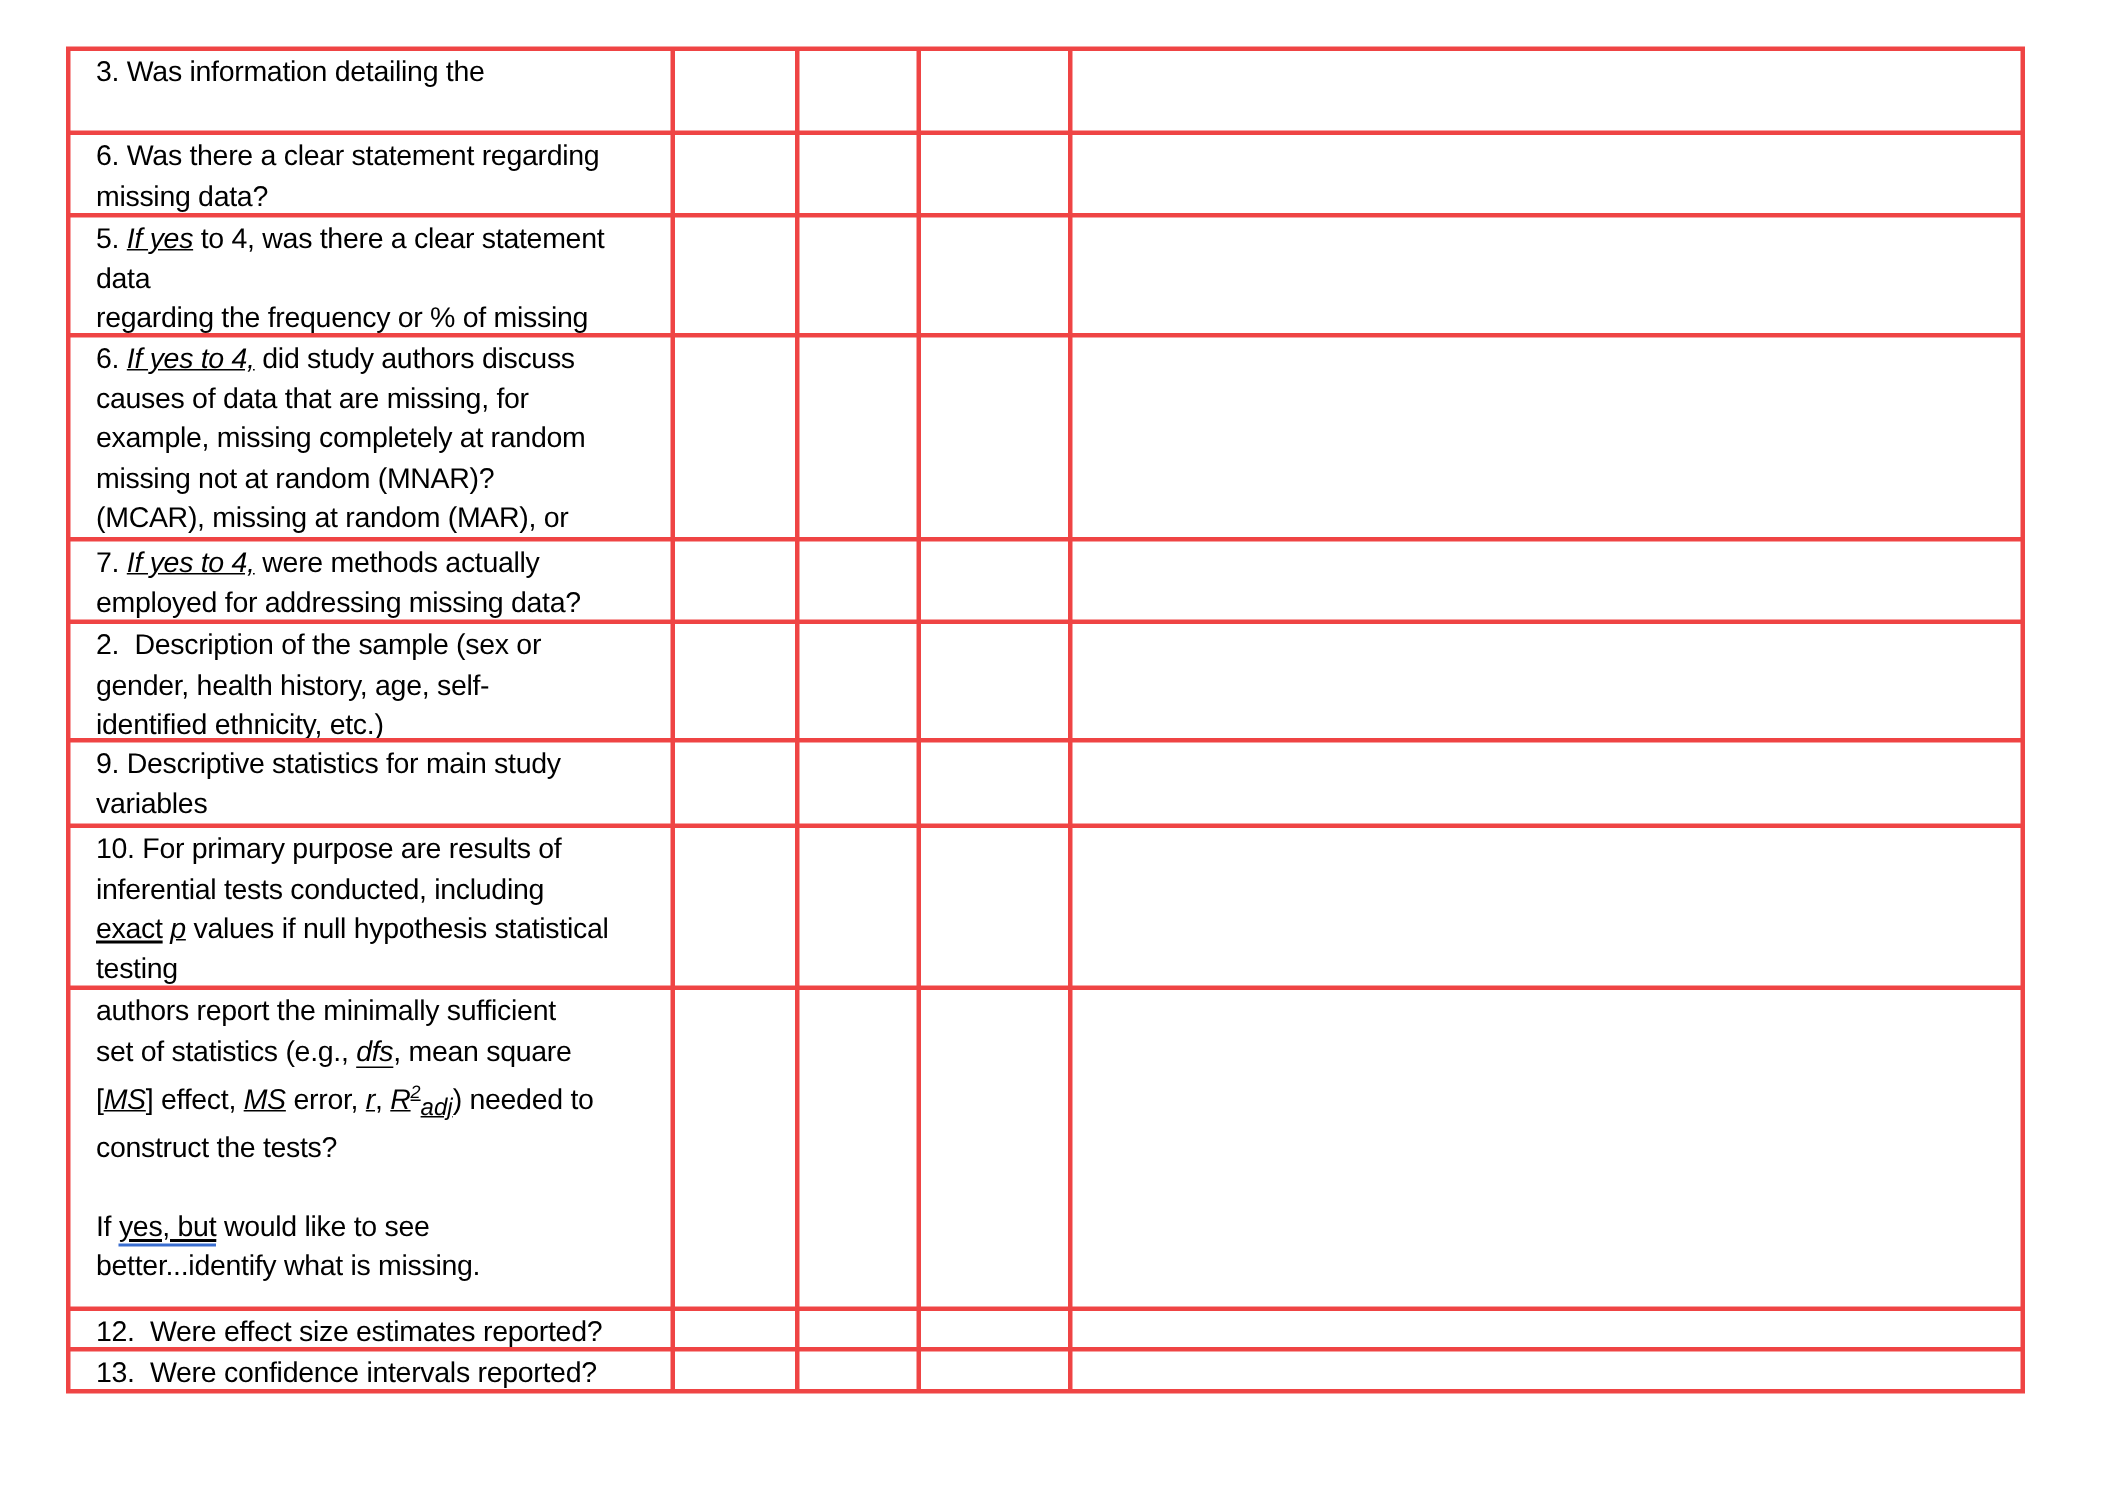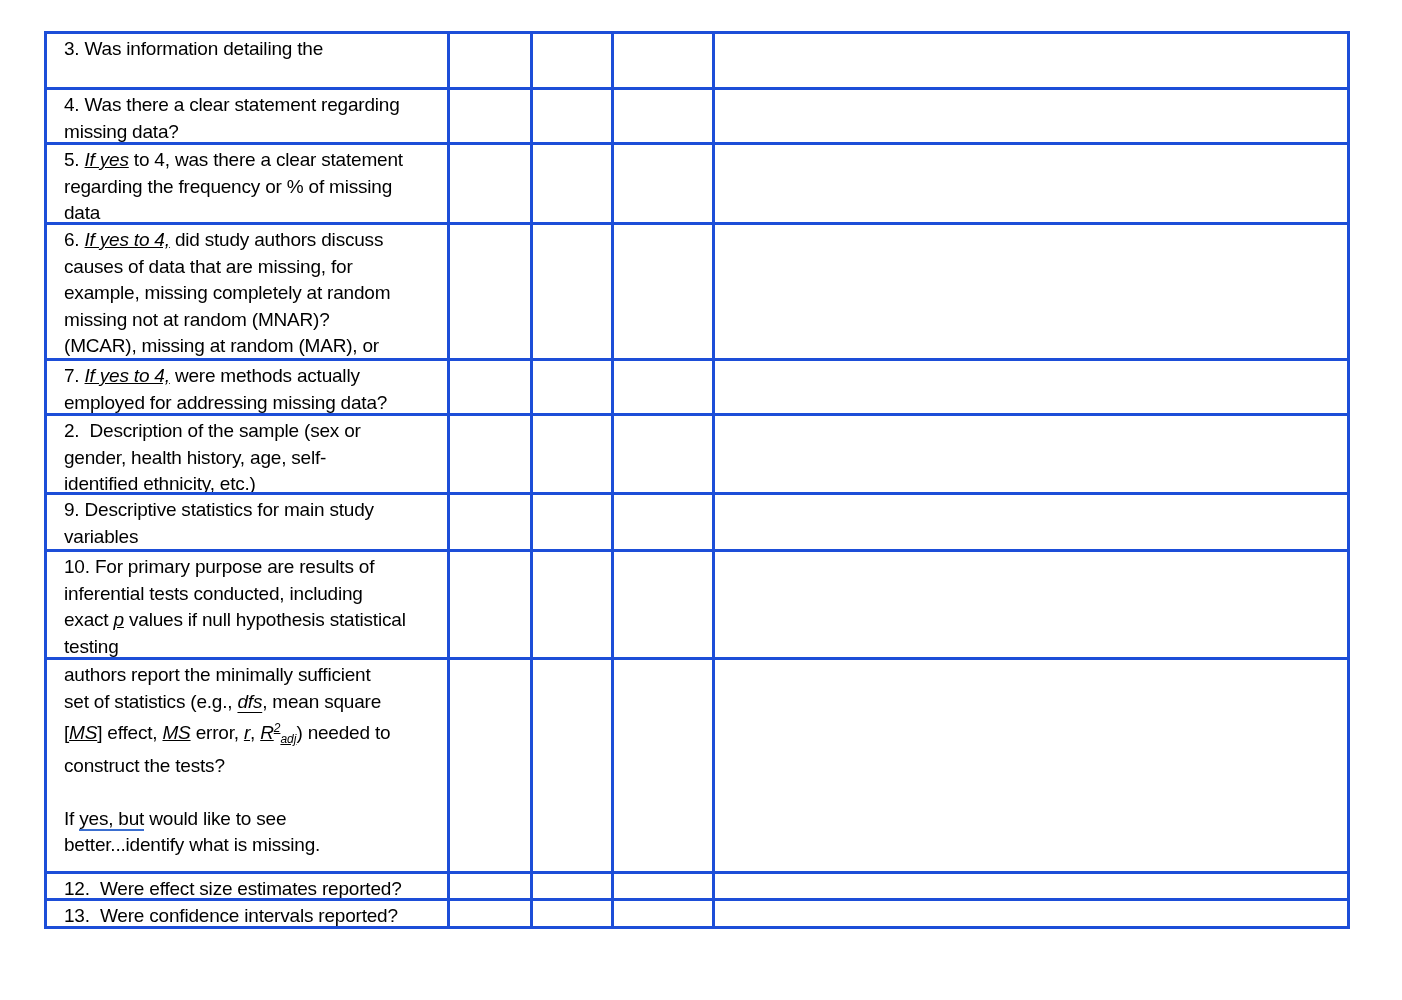--- a/index.html
+++ b/index.html
@@ -42,68 +42,69 @@
     padding: 2px 4px 0 17px;
     font-size: 19px;
     line-height: 26.5px;
     letter-spacing: -0.2px;
   }
   .line {
     white-space: pre;
   }
   .i { font-style: italic; text-decoration: underline; }
   .u {
+    text-decoration: underline;
     text-decoration-thickness: 1.5px;
     text-underline-offset: 2px;
   }
   .squig {
     text-decoration: underline wavy var(--squig-color, #e02a1e);
     text-decoration-thickness: 2px;
     text-underline-offset: 4px;
   }
   .i.squig { font-style: italic; text-decoration: underline; }
   .gram {
     border-bottom: 2.5px solid var(--gram-color, #3a6ed0);
     padding-bottom: 0.5px;
   }
   .sup {
     font-size: 12px;
     vertical-align: 7px;
     letter-spacing: 0;
   }
   .sub {
-    font-size: 12px;
+    font-size: 16px;
     vertical-align: -4px;
     letter-spacing: 0;
   }
 </style>
 </head>
 <body>
 
 <div class="doc-page">
-  <div class="checklist-table" style="background: #1d4ed8;">
+  <div class="checklist-table" style="background: #ef4444;">
       <div class="cell question">
         <div class="line"><span>3. Was information detailing the</span></div>
       </div>
       <div class="cell empty"></div>
       <div class="cell empty"></div>
       <div class="cell empty"></div>
       <div class="cell empty"></div>
       <div class="cell question">
-        <div class="line"><span>4. Was there a clear statement regarding</span></div>
+        <div class="line"><span>6. Was there a clear statement regarding</span></div>
         <div class="line"><span>missing data?</span></div>
       </div>
       <div class="cell empty"></div>
       <div class="cell empty"></div>
       <div class="cell empty"></div>
       <div class="cell empty"></div>
       <div class="cell question">
         <div class="line"><span>5. </span><span class="i">If yes</span><span> to 4, was there a clear statement</span></div>
+        <div class="line"><span>data</span></div>
         <div class="line"><span>regarding the frequency or % of missing</span></div>
-        <div class="line"><span>data</span></div>
       </div>
       <div class="cell empty"></div>
       <div class="cell empty"></div>
       <div class="cell empty"></div>
       <div class="cell empty"></div>
       <div class="cell question">
         <div class="line"><span>6. </span><span class="i">If yes to 4,</span><span> did study authors discuss</span></div>
         <div class="line"><span>causes of data that are missing, for</span></div>
         <div class="line"><span>example, missing completely at random</span></div>
         <div class="line"><span>missing not at random (MNAR)?</span></div>

